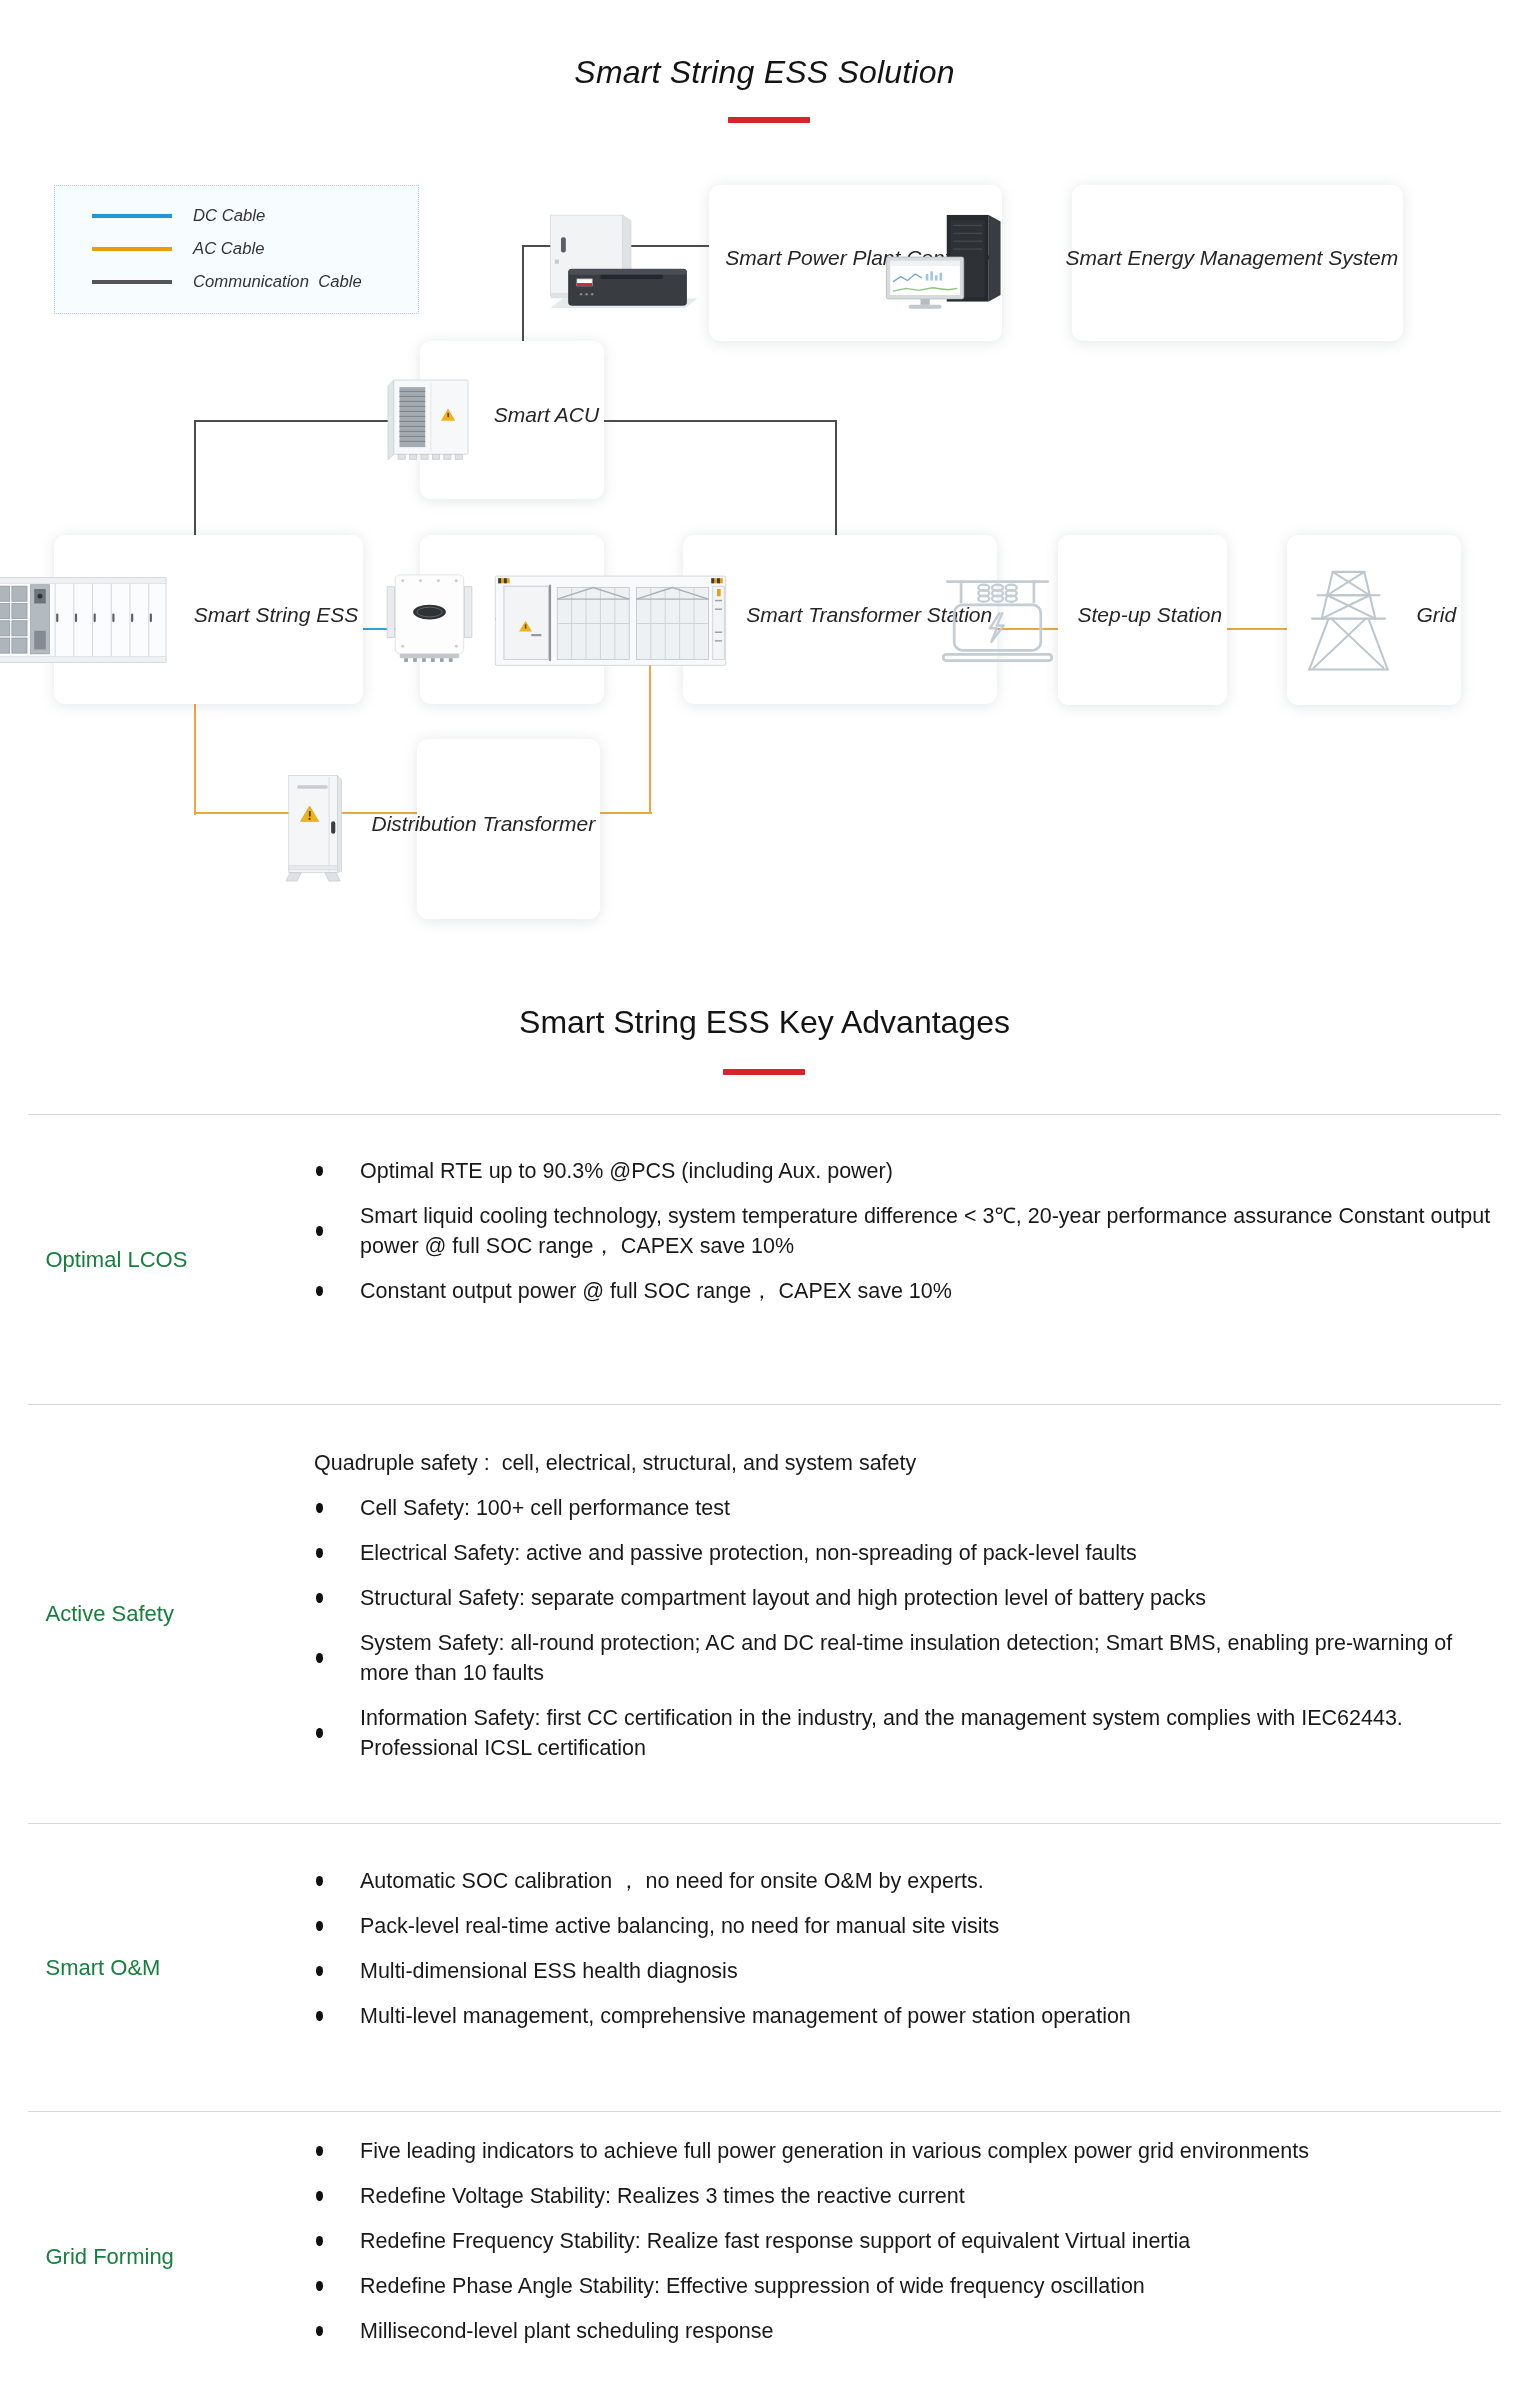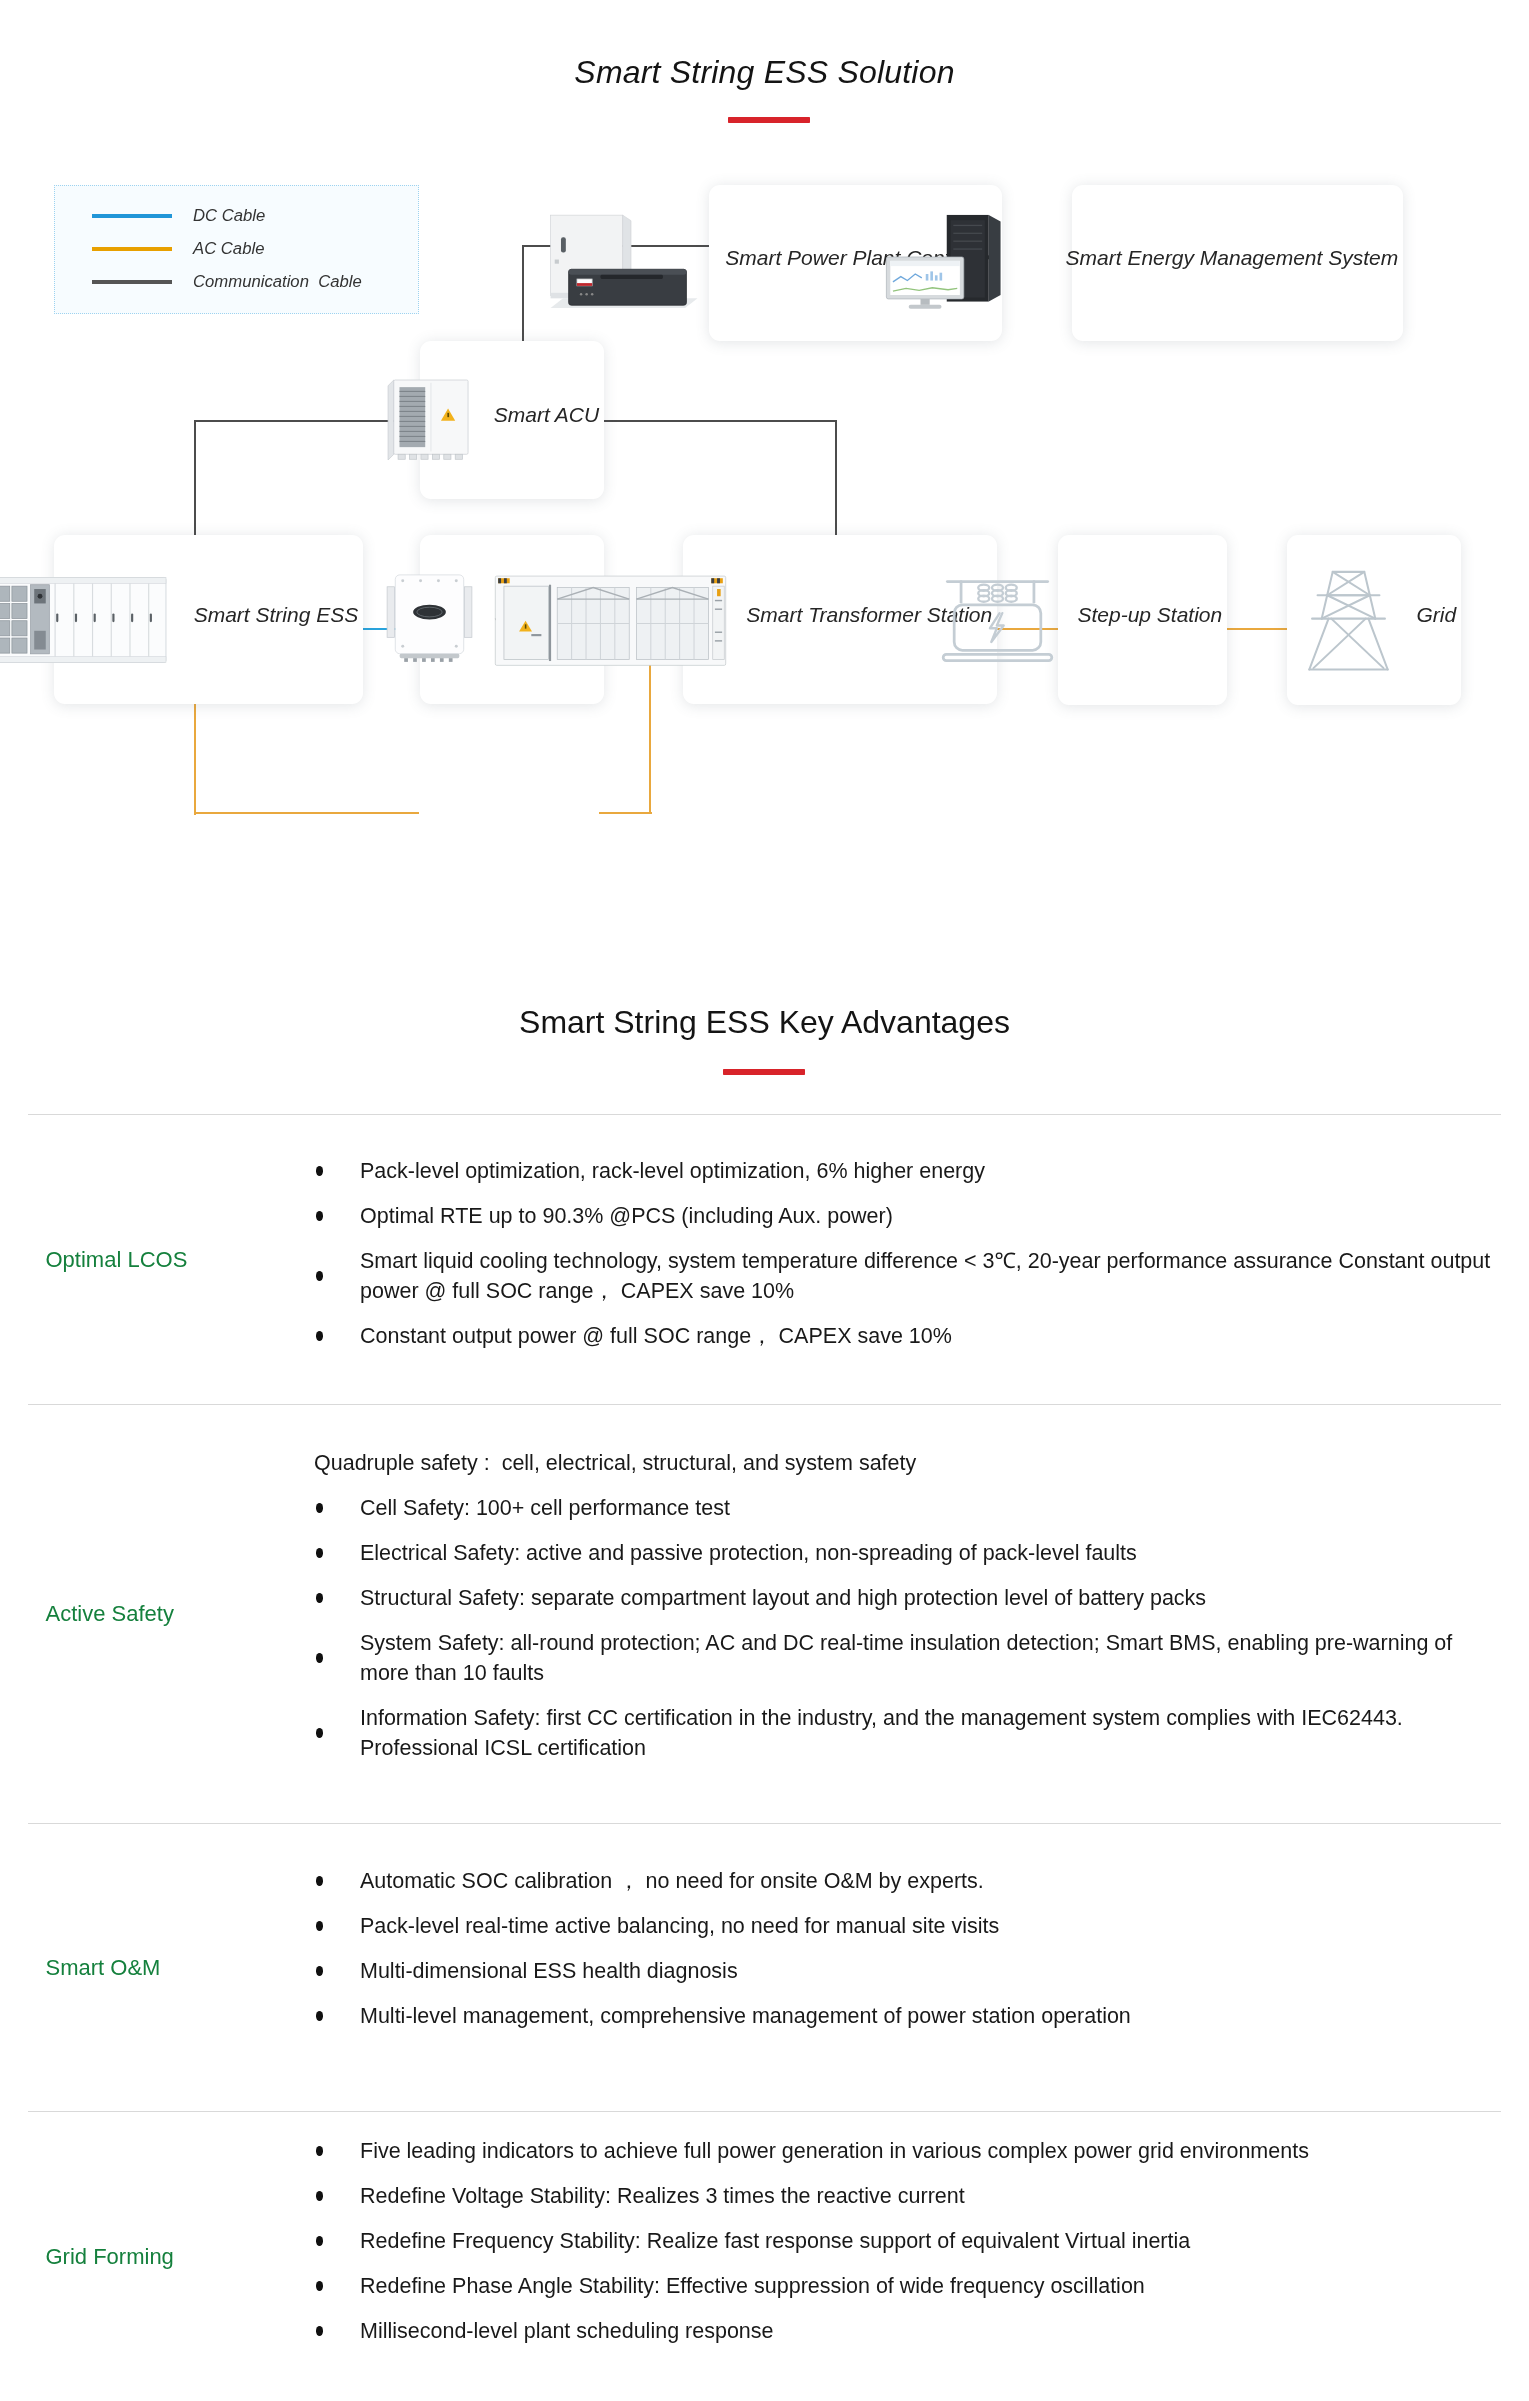--- a/index.html
+++ b/index.html
@@ -355,36 +355,53 @@
         <line x1="56" y1="78" x2="28" y2="152"></line>
         <line x1="114" y1="78" x2="142" y2="152"></line>
         <line x1="60" y1="78" x2="136" y2="150"></line>
         <line x1="110" y1="78" x2="34" y2="150"></line>
         <line x1="28" y1="152" x2="142" y2="152"></line>
       </svg>
     </div>
     <div class="node-label">Grid</div>
   </div>
 
+  <div class="node n-dt">
+    <div class="device">
+      <svg width="112" height="118" viewBox="0 0 160 170">
+        <rect x="48" y="8" width="70" height="140" fill="#f5f6f7" stroke="#ccd0d4"></rect>
+        <polygon points="118,8 124,14 124,146 118,148" fill="#e2e5e8" stroke="#ccd0d4"></polygon>
+        <line x1="106" y1="10" x2="106" y2="146" stroke="#dde0e3" stroke-width="1.6"></line>
+        <rect x="60" y="22" width="44" height="5" rx="2" fill="#c9cdd1"></rect>
+        <polygon points="78,52 91,74 65,74" fill="#F2B21C" stroke="#d9a115"></polygon>
+        <rect x="77" y="59" width="2.6" height="8" fill="#4d3d00"></rect>
+        <circle cx="78" cy="70.5" r="1.6" fill="#4d3d00"></circle>
+        <rect x="109" y="74" width="6" height="18" rx="3" fill="#3a3e42"></rect>
+        <rect x="48" y="138" width="70" height="6" fill="#e7eaec" stroke="#ccd0d4" stroke-width="0.8"></rect>
+        <polygon points="50,148 66,148 60,160 44,160" fill="#dfe2e5" stroke="#c2c7cb"></polygon>
+        <polygon points="100,148 116,148 122,160 106,160" fill="#dfe2e5" stroke="#c2c7cb"></polygon>
+      </svg>
+    </div>
+    <div class="node-label">Distribution Transformer</div>
+  </div>
 
 </div>
 
 <div class="adv-title-wrap">
   <h2 class="adv-title">Smart String ESS Key Advantages</h2>
   <div class="title-underline u2" style="background-color: rgb(216, 35, 42);"></div>
 </div>
 
 <div class="sections">
 
   <section class="sec sec-lcos">
     <div class="sec-label">Optimal LCOS</div>
     <div class="sec-body">
       <ul class="bullets">
 
-      <li>Pack-level optimization, rack-level optimization, 6% higher energy</li>
           <li>Optimal RTE up to 90.3% @PCS (including Aux. power)</li>
           <li>Smart liquid cooling technology, system temperature difference &lt; 3℃, 20-year performance assurance Constant output power @ full SOC range， CAPEX save 10%</li>
           <li>Constant output power @ full SOC range， CAPEX save 10%</li>
         </ul>
     </div>
   </section>
 
   <section class="sec sec-safety">
     <div class="sec-label">Active Safety</div>
     <div class="sec-body">

